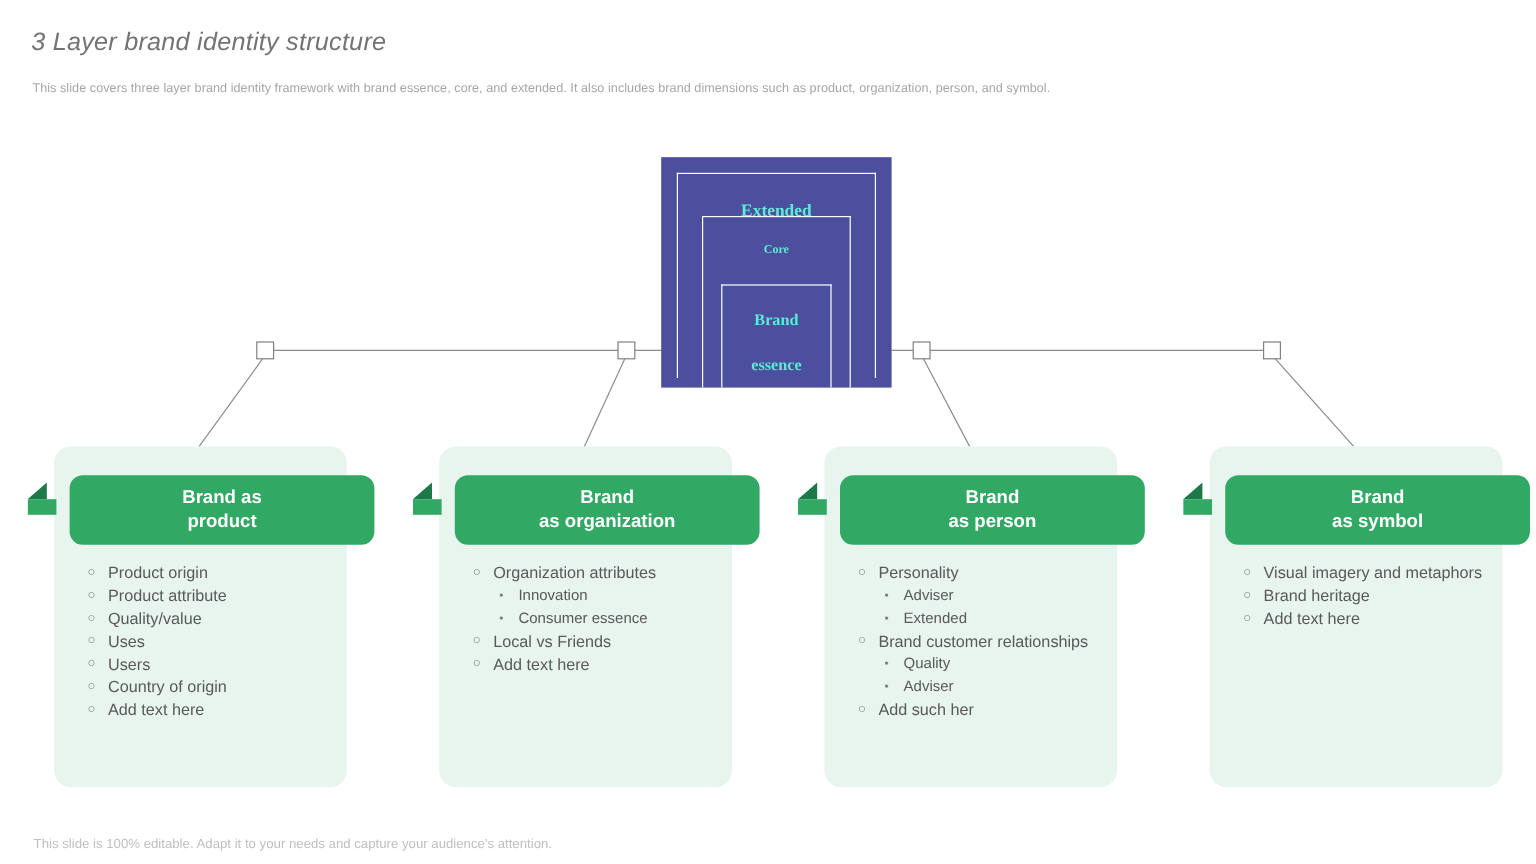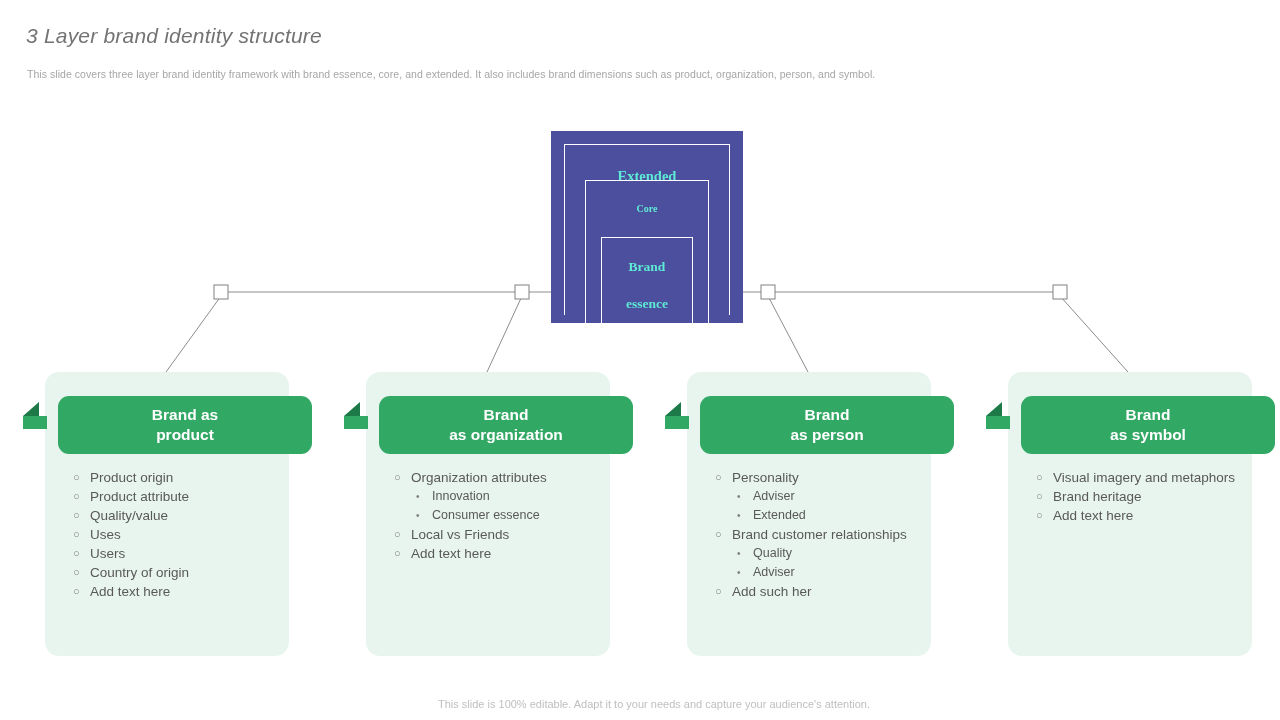--- a/index.html
+++ b/index.html
@@ -168,21 +168,20 @@
     line-height: 19px;
   }
   .bullet-row.sub .bullet-text { font-size: 12.5px; }
 
   
   #slide-footer {
     position: absolute;
     left: 0;
     right: 0;
     top: 698px;
-    text-align: center;
     font-size: 11px;
     color: #bfbfbf;
     padding-left: 28px;
   }
 </style>
 </head>
 <body>
 
 <div id="slide-title">3 Layer brand identity structure</div>
 

